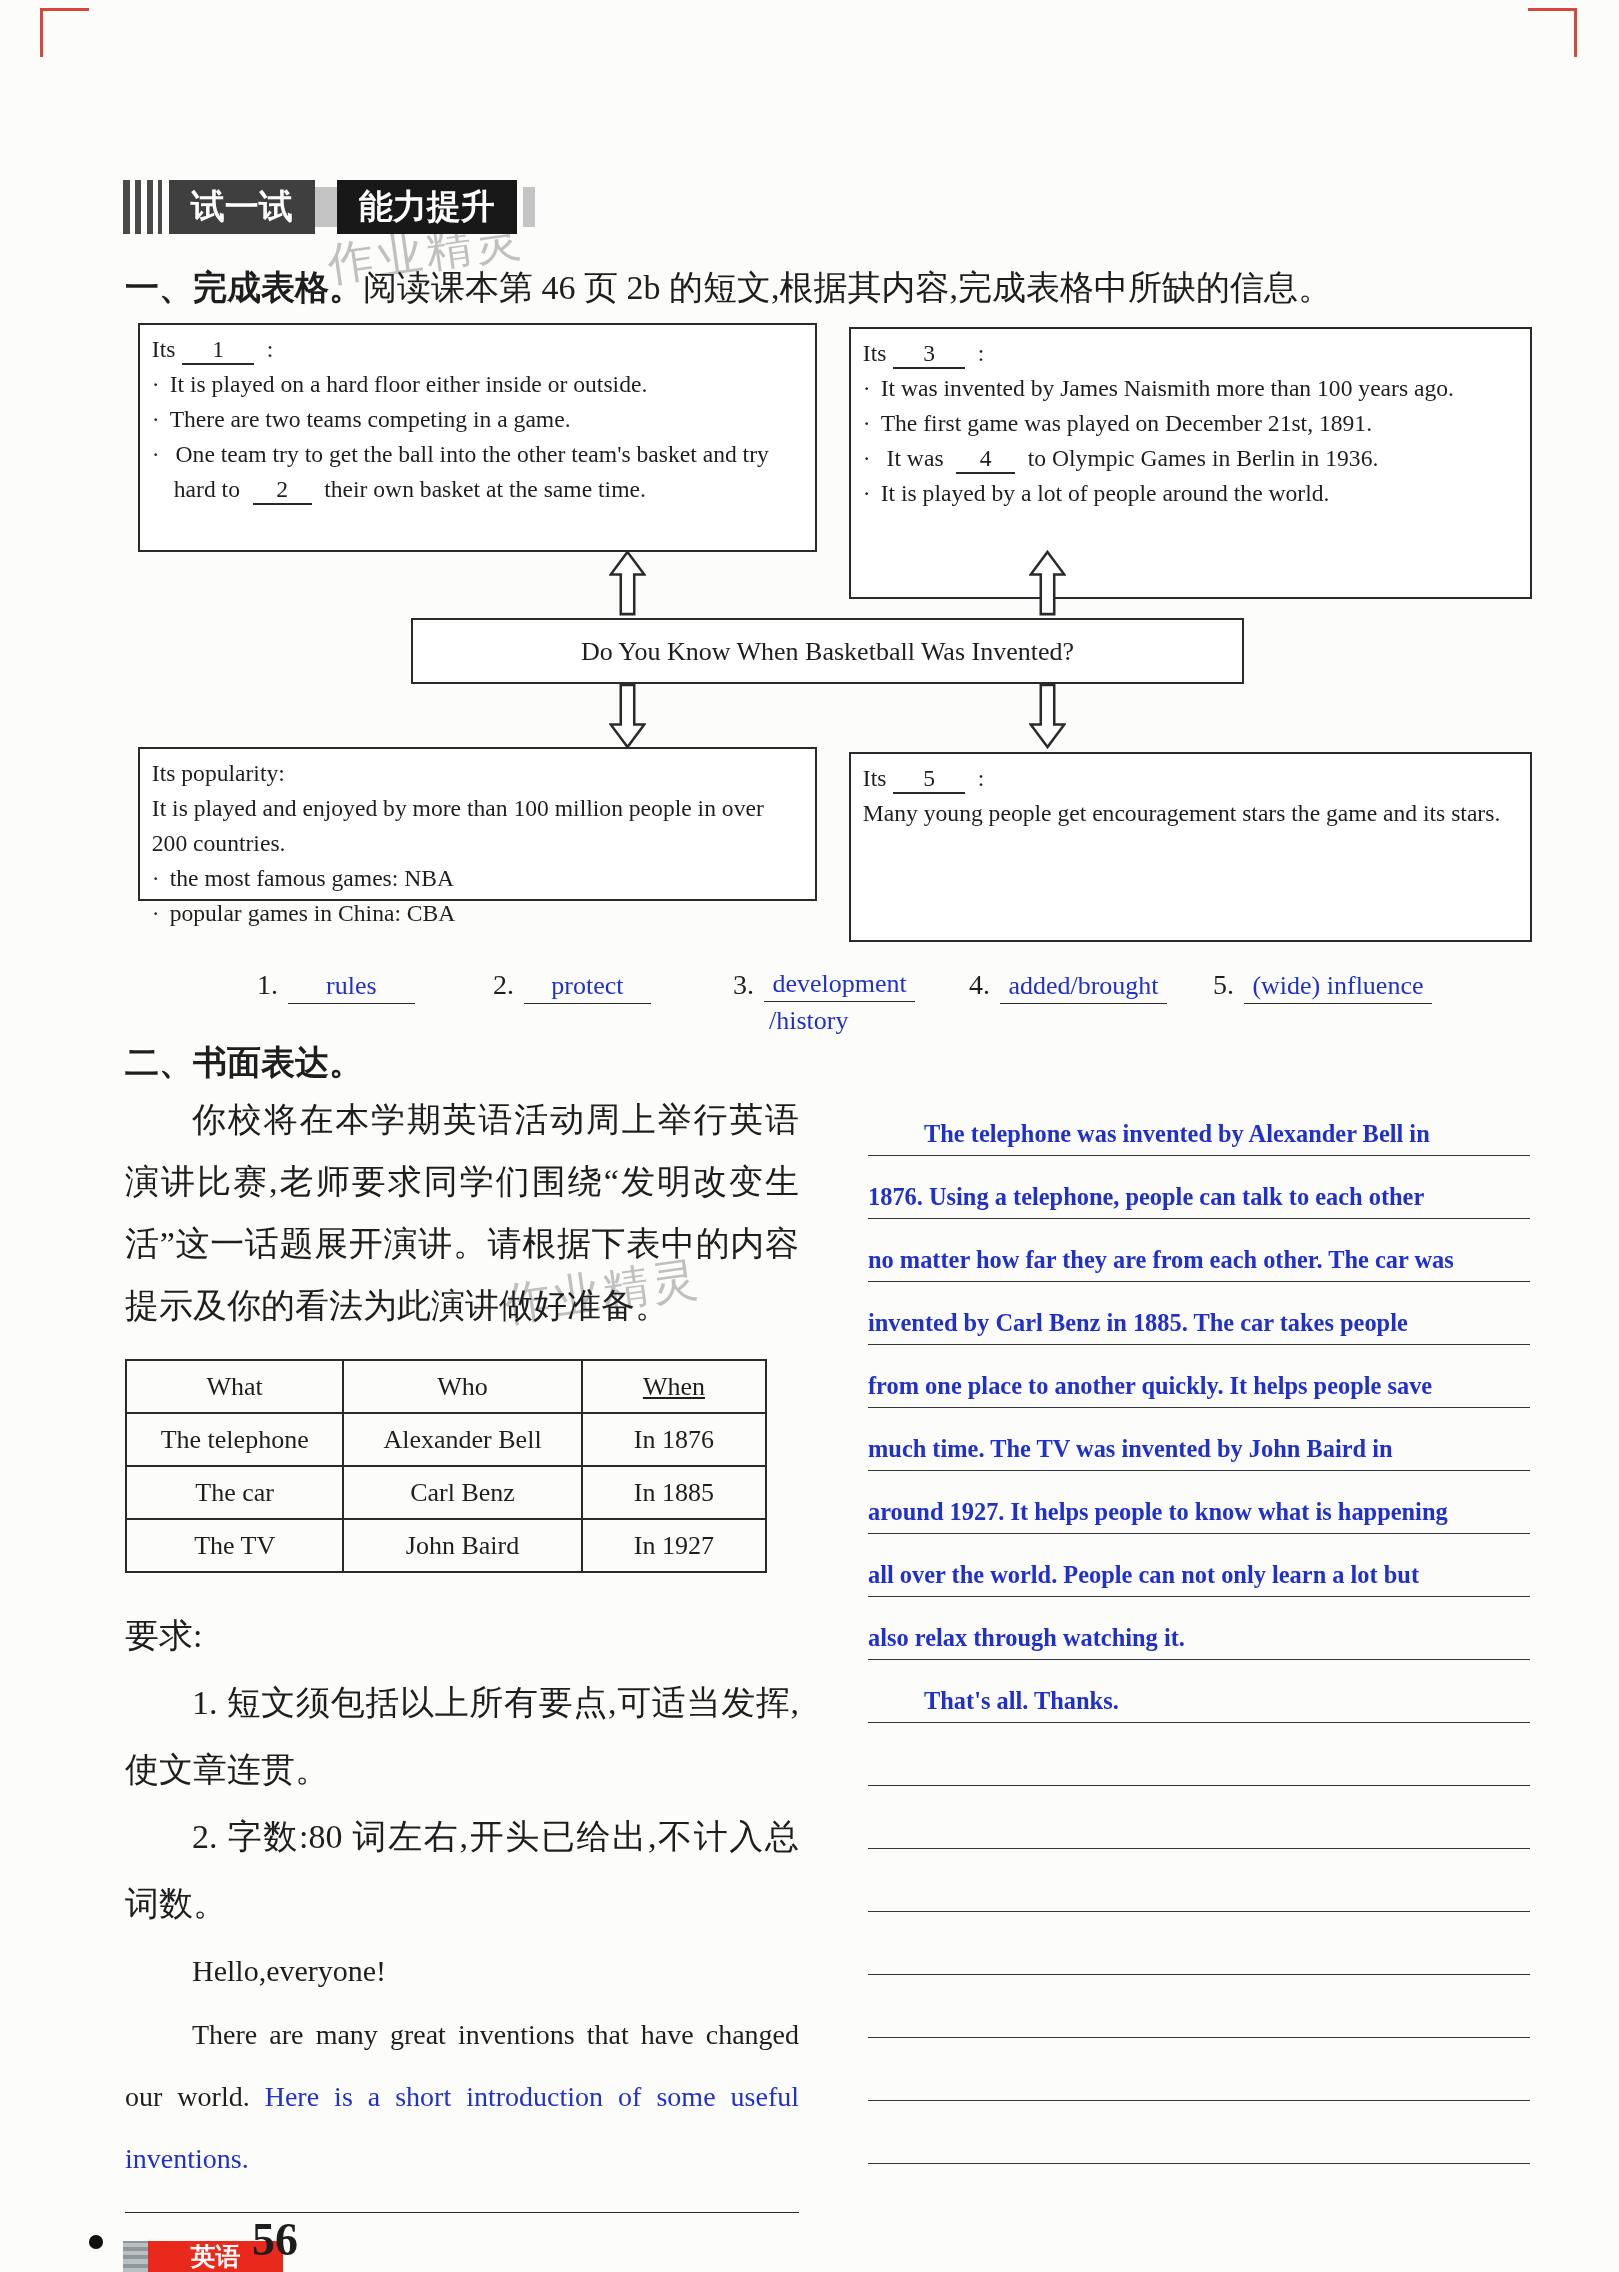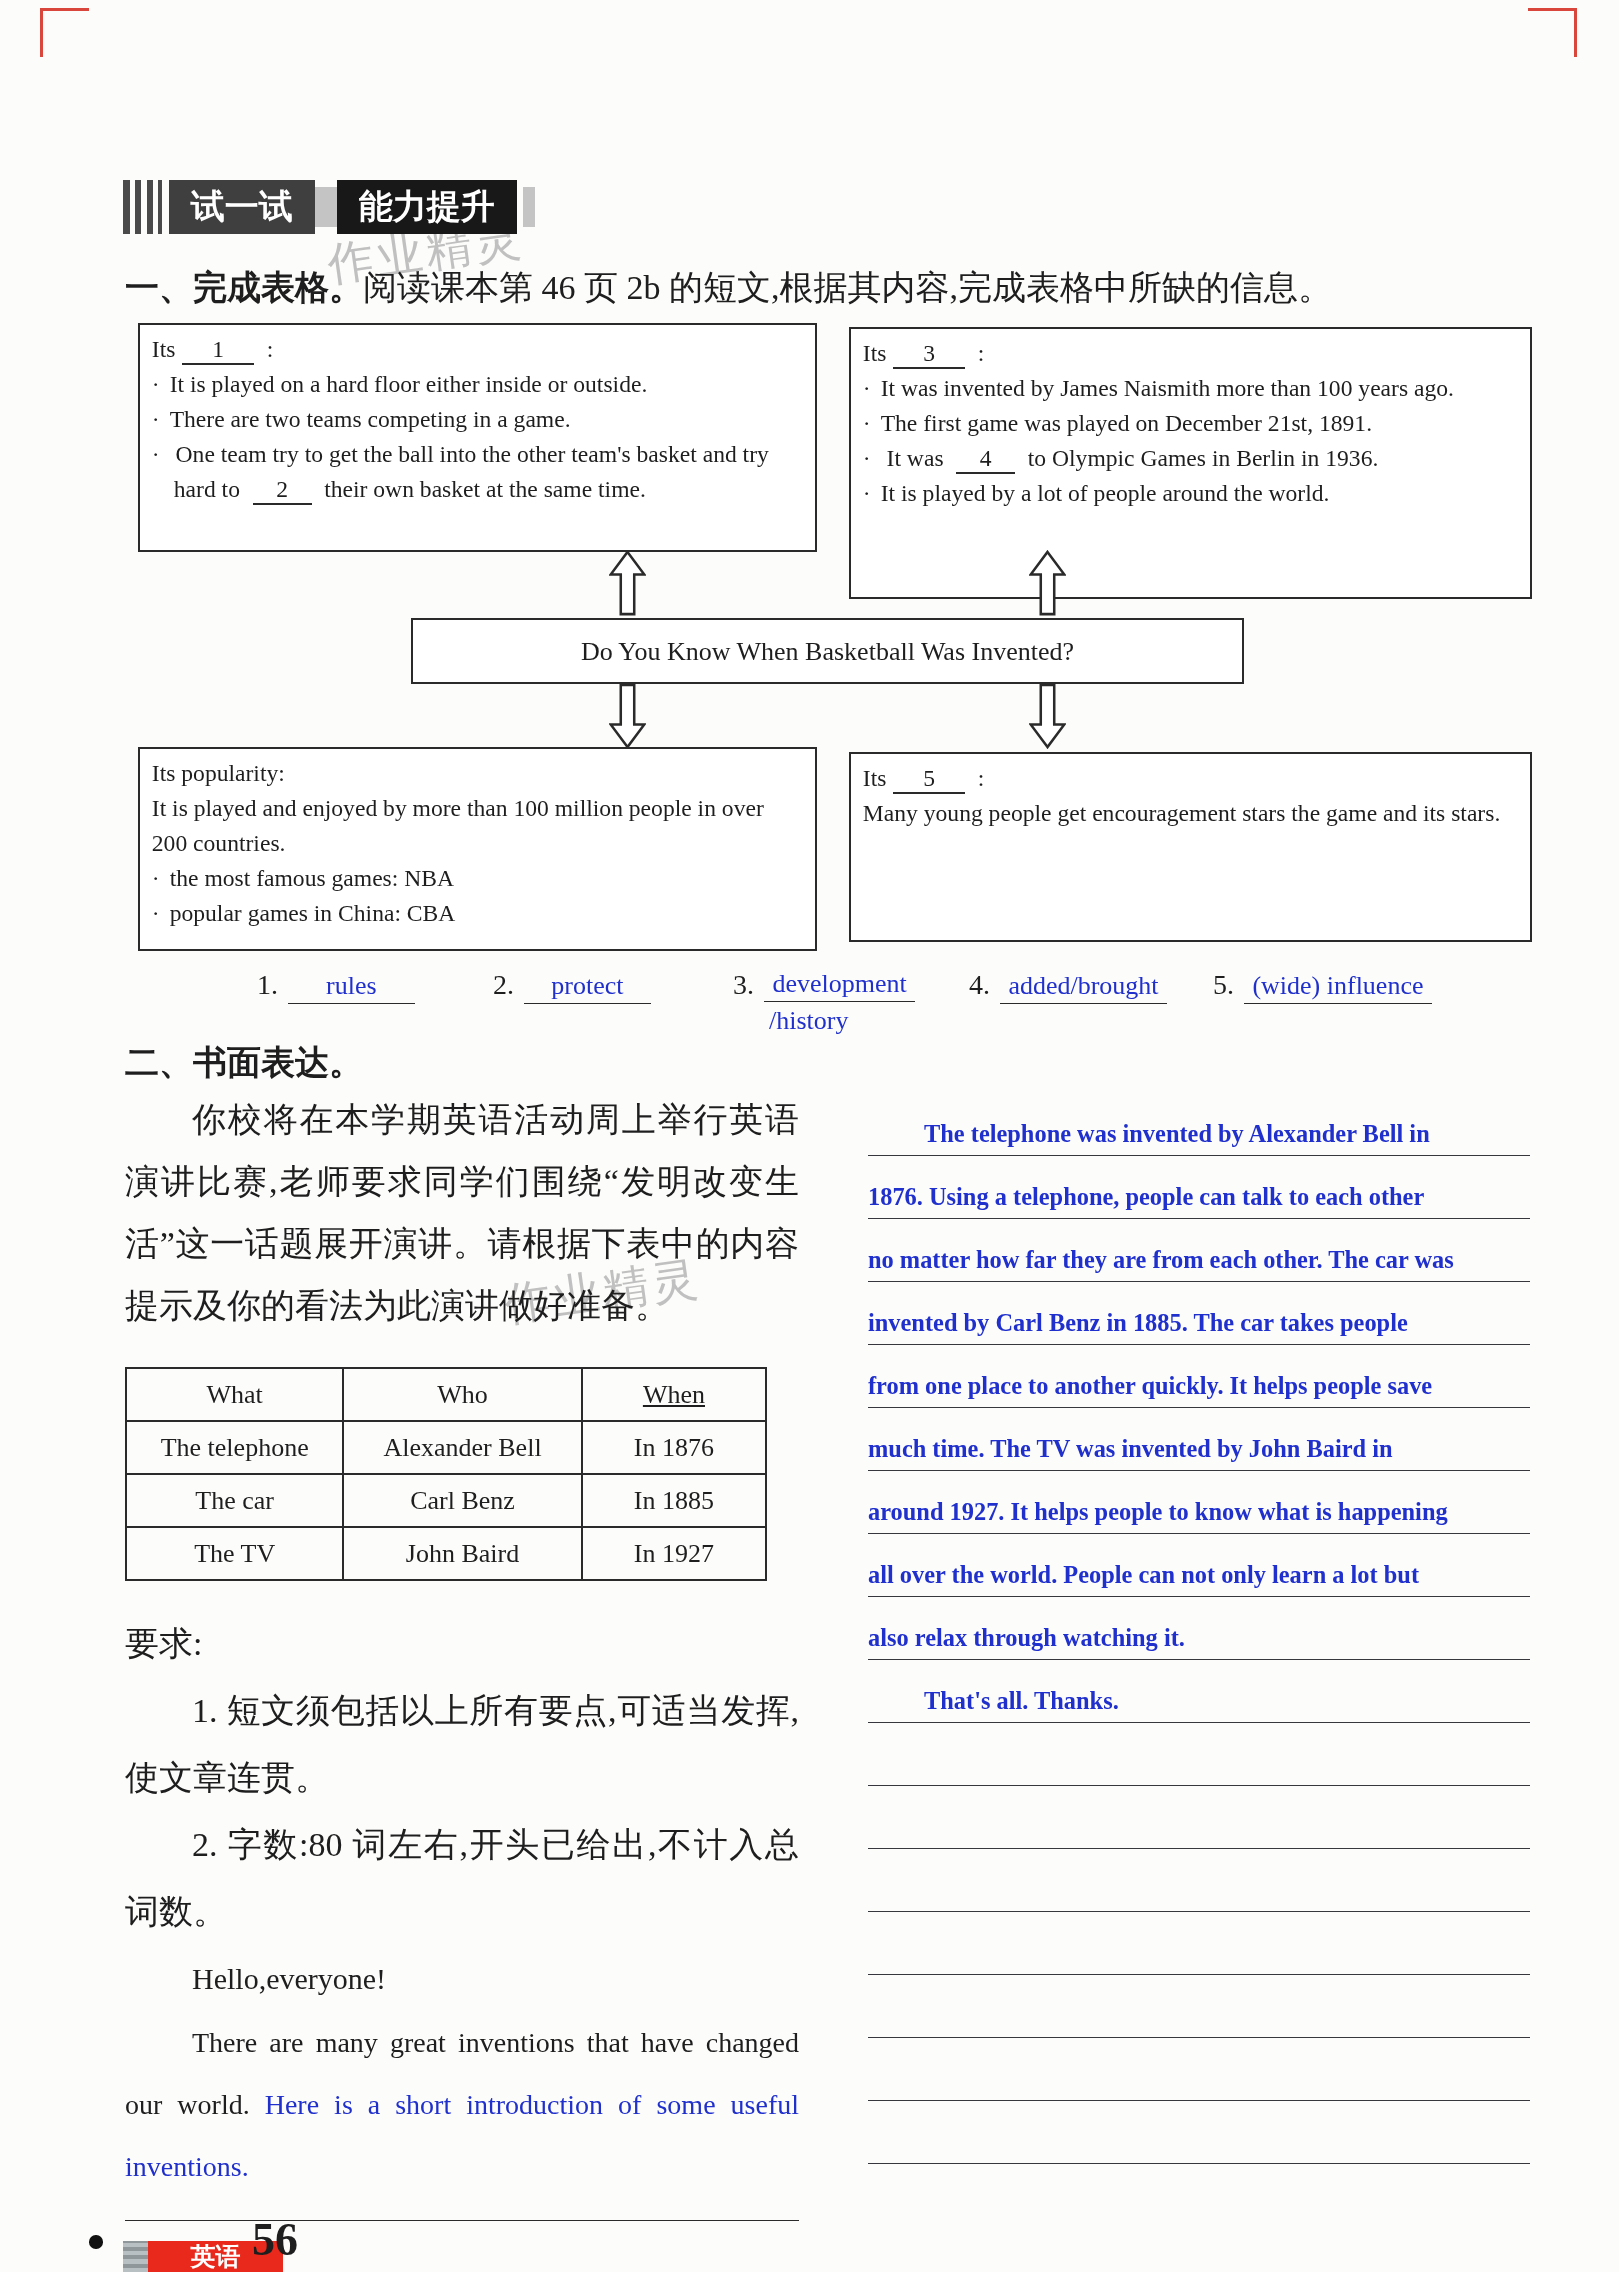--- a/index.html
+++ b/index.html
@@ -40,21 +40,21 @@
   .ans-item{position:absolute;top:969px;font-size:28px;white-space:nowrap;}
   .ans-num{margin-right:10px;}
   .ans-blank{display:inline-block;min-width:110px;padding:0 8.4px 1.7px;border-bottom:1.7px solid #2a2a2a;
              color:#2030cc;text-align:center;font-size:26px;}
   .ans-stack{display:inline-flex;flex-direction:column;vertical-align:top;}
   .ans-extra{color:#2030cc;font-size:26px;padding-left:5px;line-height:37px;}
 
   
   .left-col{position:absolute;left:125px;top:1089px;width:674px;}
   .intro{margin:0;font-size:34px;line-height:62px;text-indent:67px;text-align:justify;}
-  .inv-table{border-collapse:collapse;margin-top:30px;}
+  .inv-table{border-collapse:collapse;margin-top:22px;}
   .inv-table th,.inv-table td{border:2.5px solid #2a2a2a;font-weight:normal;text-align:center;
                               font-size:26px;height:51px;padding:0 6.7px;}
   .inv-table .c1{width:202px;} .inv-table .c2{width:223px;} .inv-table .c3{width:169px;text-decoration:underline;}
   .req-label{margin:29px 0 0;font-size:34px;line-height:67px;}
   .req{margin:0;font-size:34px;line-height:67px;text-indent:67px;text-align:justify;}
   .greeting{margin:0;font-size:30px;line-height:67px;text-indent:67px;}
   .opening{margin:0;font-size:28px;line-height:62px;text-indent:67px;text-align:justify;}
   .blue{color:#2030cc;}
   .left-rule{height:22px;border-bottom:1.7px solid #2a2a2a;}
 
@@ -140,21 +140,21 @@
     <span>Do You Know When Basketball Was Invented?</span>
   </div>
 
   <svg class="arrow" style="left:609px;top:683px;" viewBox="0 0 44 78">
       <path d="M22 76 L2 49 L14 49 L14 2 L30 2 L30 49 L42 49 Z"></path>
     </svg>
   <svg class="arrow" style="left:1029px;top:683px;" viewBox="0 0 44 78">
       <path d="M22 76 L2 49 L14 49 L14 2 L30 2 L30 49 L42 49 Z"></path>
     </svg>
 
-  <div class="dbox" id="boxBL" style="left:138px;top:747px;width:679px;height:204px;">
+  <div class="dbox" id="boxBL" style="left:138px;top:747px;width:679px;height:154px;">
     <div class="dbox-title">Its popularity:</div>
     <div class="para">It is played and enjoyed by more than 100 million people in over 200 countries.</div>
     <div class="bl">the most famous games: NBA</div>
     <div class="bl">popular games in China: CBA</div>
   </div>
 
   <div class="dbox" id="boxBR" style="left:849px;top:752px;width:683px;height:190px;">
     <div class="dbox-title">
       <span>Its</span><span class="blank">5</span> <span>:</span>
     </div>

